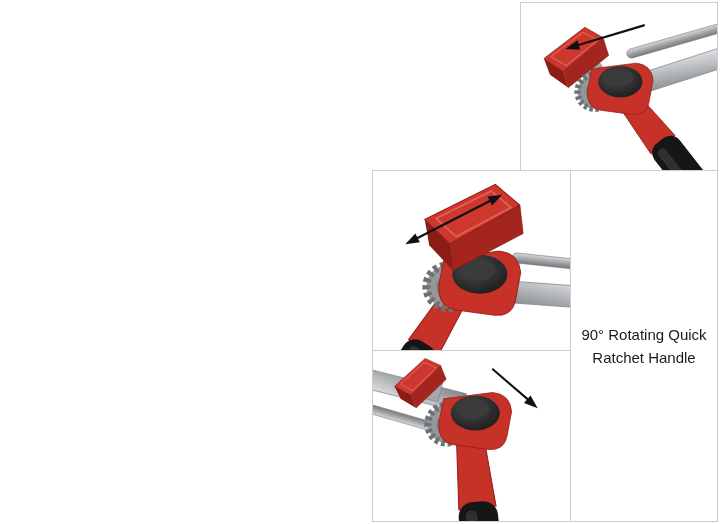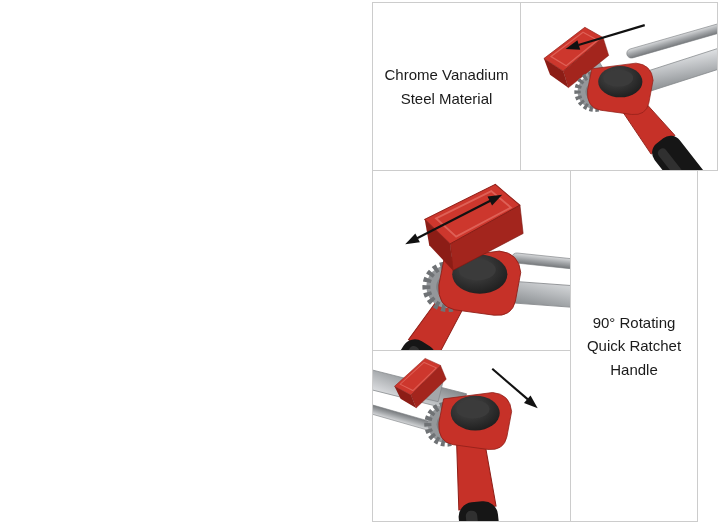--- a/index.html
+++ b/index.html
@@ -7,21 +7,21 @@
     width:720px;height:524px;background:#ffffff;
     font-family:"Liberation Sans",sans-serif;color:#1a1a1a;
     overflow:hidden;
   }
   .canvas{position:relative;width:720px;height:524px;background:#fff;overflow:hidden;}
   .panel{position:absolute;border:1px solid #cccccc;background:#fff;box-sizing:border-box;overflow:hidden;}
   .left-box{left:8px;top:133px;width:361px;height:239px;}
   .cell-a{left:372px;top:2px;width:149px;height:169px;}
   .cell-b{left:520px;top:2px;width:198px;height:169px;}
   .cell-c{left:372px;top:170px;width:199px;height:181px;}
-  .cell-d{left:570px;top:170px;width:128px;height:352px;}
+  .cell-d{left:570px;top:170px;width:148px;height:352px;}
   .cell-e{left:372px;top:350px;width:199px;height:172px;}
   .label-cell{display:flex;align-items:center;justify-content:center;text-align:center;}
   .label{font-size:15px;line-height:1.55;padding:0 9px;}
   .photo-svg{position:absolute;left:0;top:0;width:100%;height:100%;display:block;}
   .caption{
     position:absolute;left:186px;top:147px;width:144px;
     text-align:center;font-size:15px;line-height:1.5;
   }
 </style>
 </head>
@@ -73,23 +73,20 @@
       <polygon points="-13,-6 13,-6 18,64 -18,64" fill="#c63128" stroke="#8f1f18" stroke-width="1"></polygon>
       <rect x="-19" y="58" width="38" height="74" rx="14" fill="#161616"></rect>
       <rect x="-12" y="66" width="11" height="58" rx="5" fill="#303030"></rect>
     </g>
   </defs>
 </svg>
 
 <div class="canvas">
 
 
-  <section class="panel cell-a label-cell">
-    <div class="label">Chrome Vanadium Steel Material</div>
-  </section>
 
   <section class="panel cell-b">
     <svg class="photo-svg" viewBox="0 0 198 168">
       <use href="#g-handle" xlink:href="#g-handle" transform="translate(110,100) rotate(-38) scale(0.85)"></use>
       <use href="#g-bar" xlink:href="#g-bar" transform="translate(98,78) rotate(-10) scale(0.72)"></use>
       <use href="#g-foot" xlink:href="#g-foot" transform="translate(70,62) scale(0.65) rotate(-25)"></use>
       <use href="#g-pad" xlink:href="#g-pad" transform="translate(50,46) scale(0.62) rotate(-25)"></use>
       <use href="#g-gearknob" xlink:href="#g-gearknob" transform="translate(96,82) scale(0.72)"></use>
       <g>
         <line x1="125" y1="22" x2="58" y2="42" stroke="#111111" stroke-width="2.2"></line>

